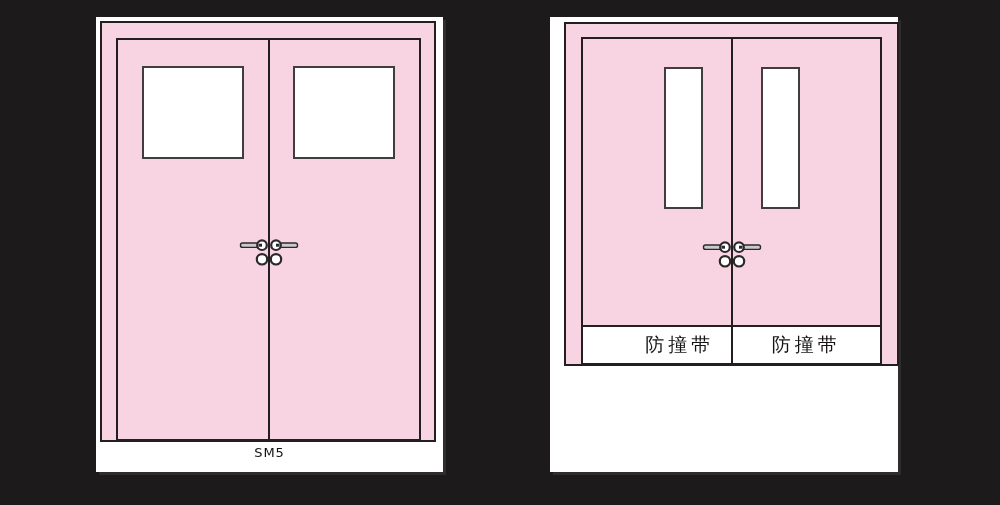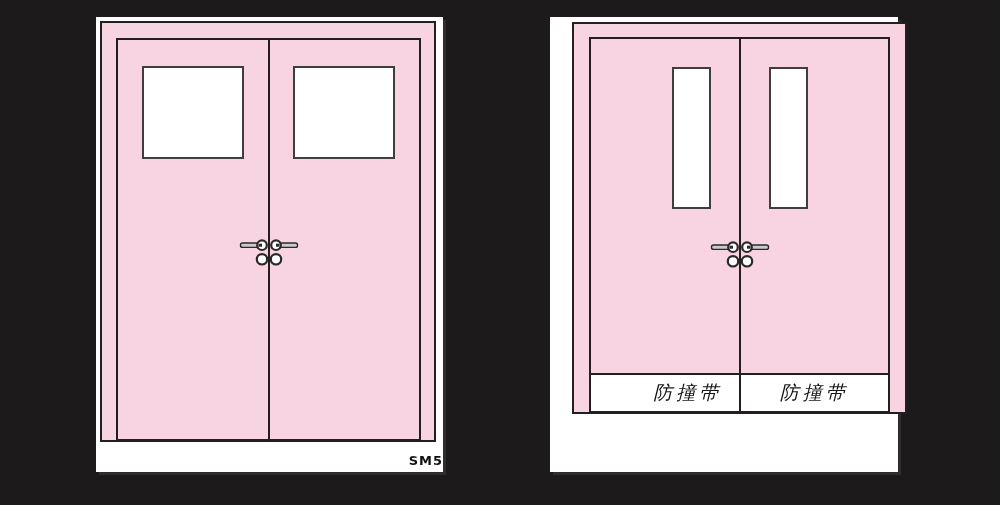--- a/index.html
+++ b/index.html
@@ -18,21 +18,21 @@
   html,body{width:1000px;height:505px;}
   body{font-family:"DejaVu Sans","Liberation Sans",sans-serif;background:var(--background);}
   .stage{position:relative;width:1000px;height:505px;background:var(--background);overflow:hidden;}
 
   .door-card{position:absolute;background:var(--card);box-shadow:3px 3px 0 rgba(110,110,110,0.22);}
   .card-sm5{left:96px;top:17px;width:347px;height:455px;}
   .card-sm6{left:550px;top:17px;width:348px;height:455px;}
 
   .door-frame{position:absolute;background:var(--door-pink);border:2px solid var(--outline);}
   .frame-sm5{left:4px;top:4px;width:336px;height:421px;}
-  .frame-sm6{left:22px;top:5px;width:335px;height:392px;font-style:italic;}
+  .frame-sm6{left:14px;top:5px;width:335px;height:344px;}
 
   .door-opening{position:absolute;border:2px solid var(--outline);border-bottom-width:3px;display:flex;}
   .opening-sm5{left:14px;right:13px;top:15px;bottom:-2px;}
   .opening-sm6{left:15px;right:15px;top:13px;bottom:-2px;}
 
   .door-leaf{flex:1 1 0;position:relative;background:var(--door-pink);}
   .leaf-left{border-right:2px solid var(--outline);}
 
   .vision-panel{position:absolute;background:#ffffff;border:2px solid var(--panel-outline);}
   .panel-sm5{top:26px;left:50%;transform:translateX(-50%);width:102px;height:93px;}
@@ -46,22 +46,22 @@
   .hardware svg{display:block;width:62px;height:36px;}
   .hw-bar{fill:var(--hardware-bar-fill);stroke:var(--hardware-stroke);stroke-width:1.4;}
   .hw-face{fill:var(--hardware-face-fill);stroke:var(--hardware-stroke);stroke-width:2.2;}
   .hw-tick{fill:var(--hardware-stroke);}
 
   .impact-band{position:absolute;left:0;right:0;bottom:0;height:38px;background:var(--band-background);
     border-top:2px solid var(--outline);display:flex;align-items:center;justify-content:center;}
   .impact-band span{font-family:"DejaVu Serif","Liberation Serif",serif;font-size:19px;color:#161314;letter-spacing:4px;white-space:nowrap;}
   .band-left span{transform:translateX(23px);}
 
-  .figure-label{position:absolute;left:0;right:0;bottom:4px;text-align:right;
-    font-weight:bold;font-size:13px;letter-spacing:1px;color:var(--label-color);}
+  .figure-label{position:absolute;left:0;right:0;bottom:12px;text-align:center;
+    font-weight:normal;font-size:13px;letter-spacing:1px;color:var(--label-color);}
 </style>
 </head>
 <body>
 
 <div class="stage">
 
   <div class="door-card card-sm5">
     <div class="door-frame frame-sm5">
       <div class="door-opening opening-sm5">
         <div class="door-leaf leaf-left">

